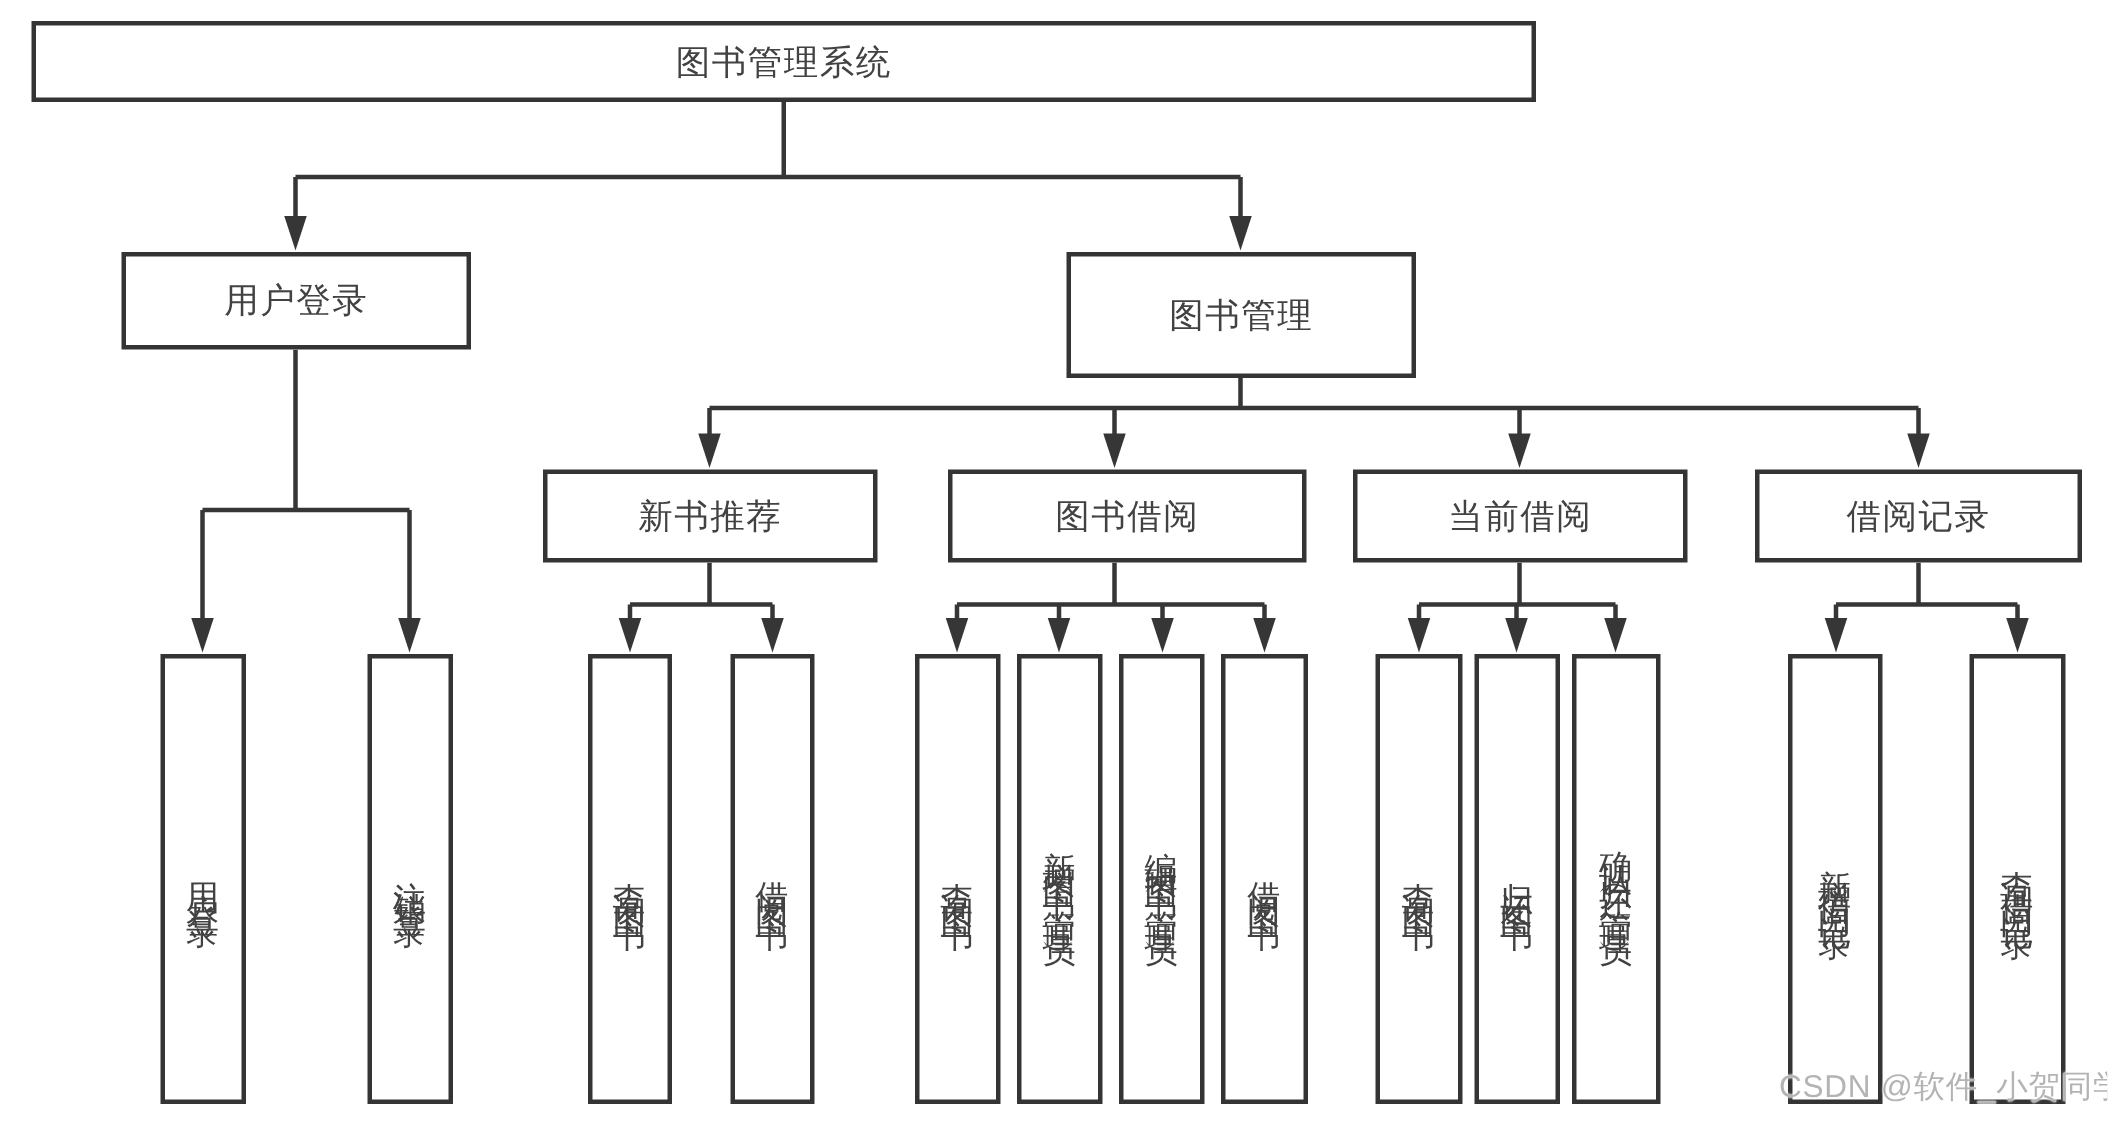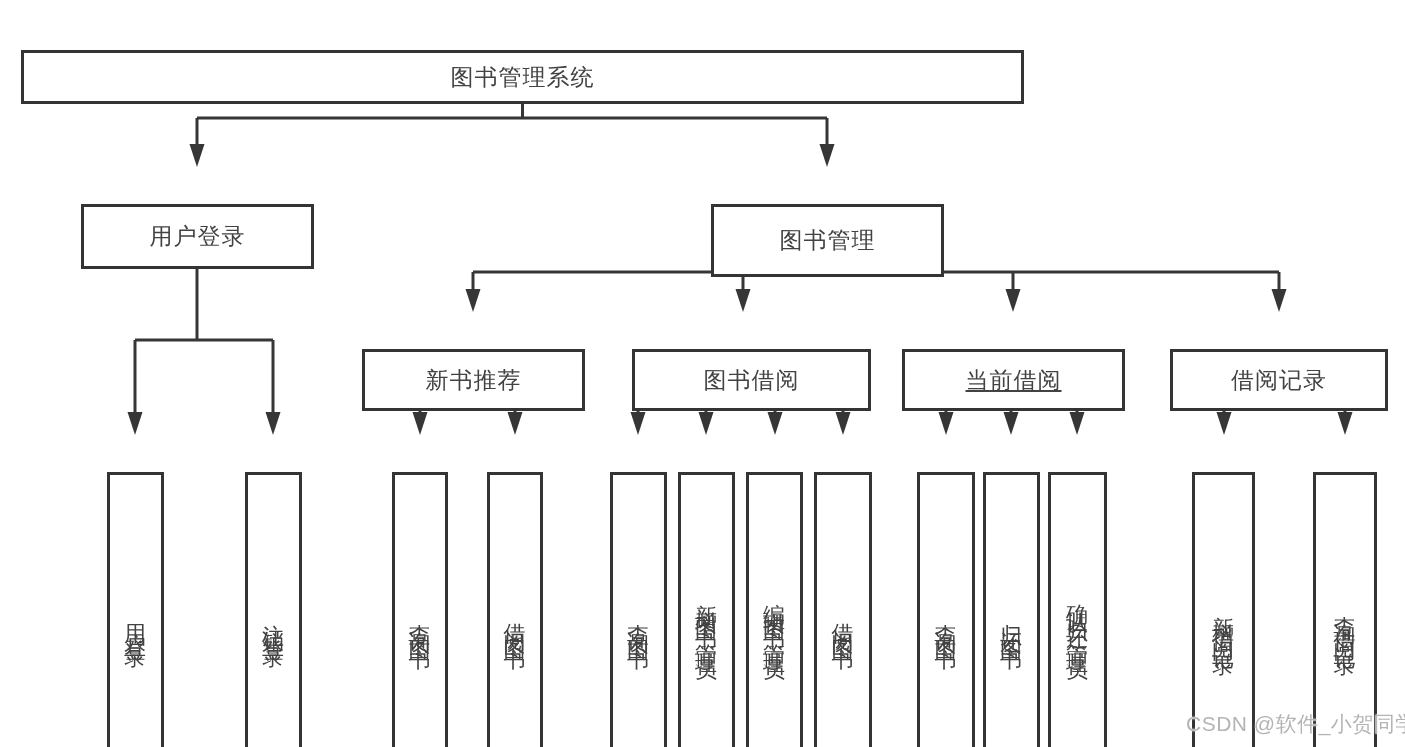--- a/index.html
+++ b/index.html
@@ -23,21 +23,20 @@
   }
   .node {
     position: absolute;
     box-sizing: border-box;
     border: 3px solid #343434;
     background: #ffffff;
     display: flex;
     align-items: center;
     justify-content: center;
     color: #424242;
-    margin-top: 36px;
   }
   .hnode { font-size: 23px; letter-spacing: 1px; }
   .vnode { font-size: 22px; }
   .vnode .lbl {
     writing-mode: vertical-rl;
     text-orientation: mixed;
     letter-spacing: 8px;
     line-height: 1.05;
     white-space: nowrap;
   }
@@ -82,31 +81,31 @@
       <polygon points="1337.5,412 1352.5,412 1345,435" fill="#363636"></polygon>
     </svg>
 
   <div class="node hnode" style="left:21px; top:14px; width:1003px; height:54px;">
     <span class="lbl">图书管理系统</span>
   </div>
 
   <div class="node hnode" style="left:81px; top:168px; width:233px; height:65px;">
     <span class="lbl">用户登录</span>
   </div>
-  <div class="node hnode" style="left:711px; top:168px; width:233px; height:73px;align-items:center;">
+  <div class="node hnode" style="left:711px; top:168px; width:233px; height:84px;align-items:center;">
     <span class="lbl">图书管理</span>
   </div>
 
   <div class="node hnode" style="left:362px; top:313px; width:223px; height:62px;align-items:center;">
     <span class="lbl">新书推荐</span>
   </div>
   <div class="node hnode" style="left:632px; top:313px; width:239px; height:62px;">
     <span class="lbl">图书借阅</span>
   </div>
-  <div class="node hnode" style="left:902px; top:313px; width:223px; height:62px;text-decoration:underline;">
+  <div class="node hnode" style="left:902px; top:313px; width:223px; height:62px;">
     <span class="lbl">当前借阅</span>
   </div>
   <div class="node hnode" style="left:1170px; top:313px; width:218px; height:62px;">
     <span class="lbl">借阅记录</span>
   </div>
 
   <div class="node vnode" style="left:107px; top:436px; width:57px; height:300px;">
     <span class="lbl">用户登录</span>
   </div>
   <div class="node vnode" style="left:245px; top:436px; width:57px; height:300px;">

